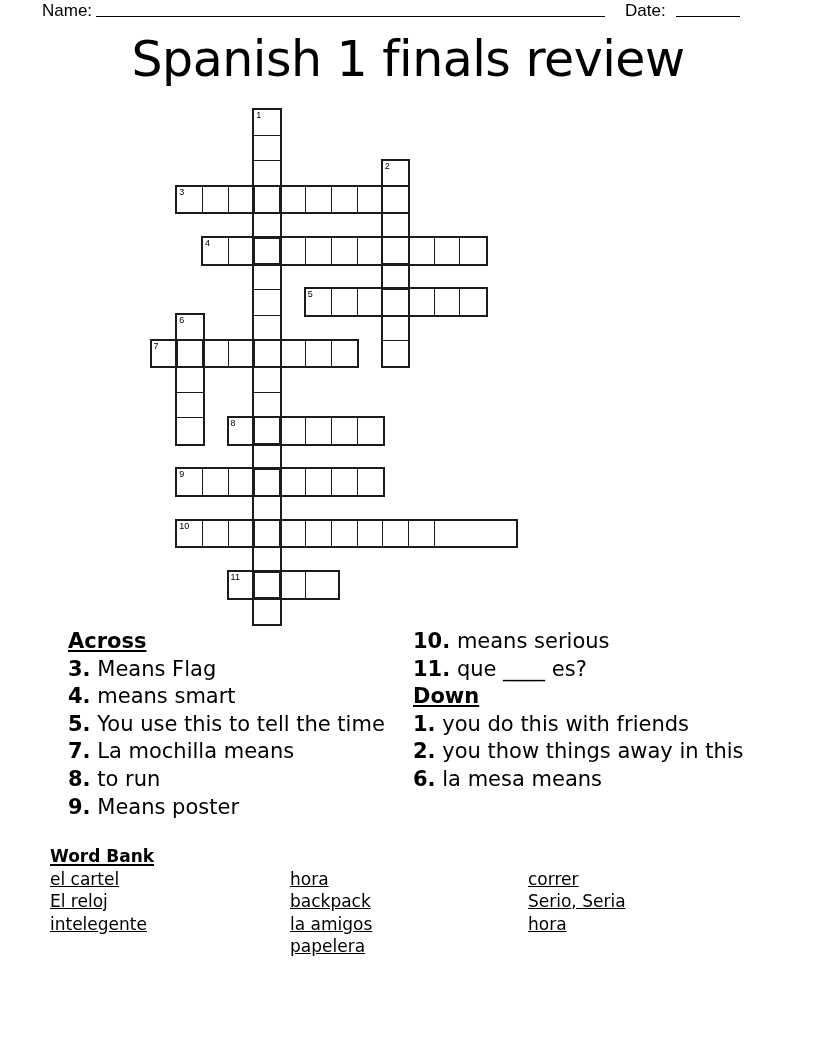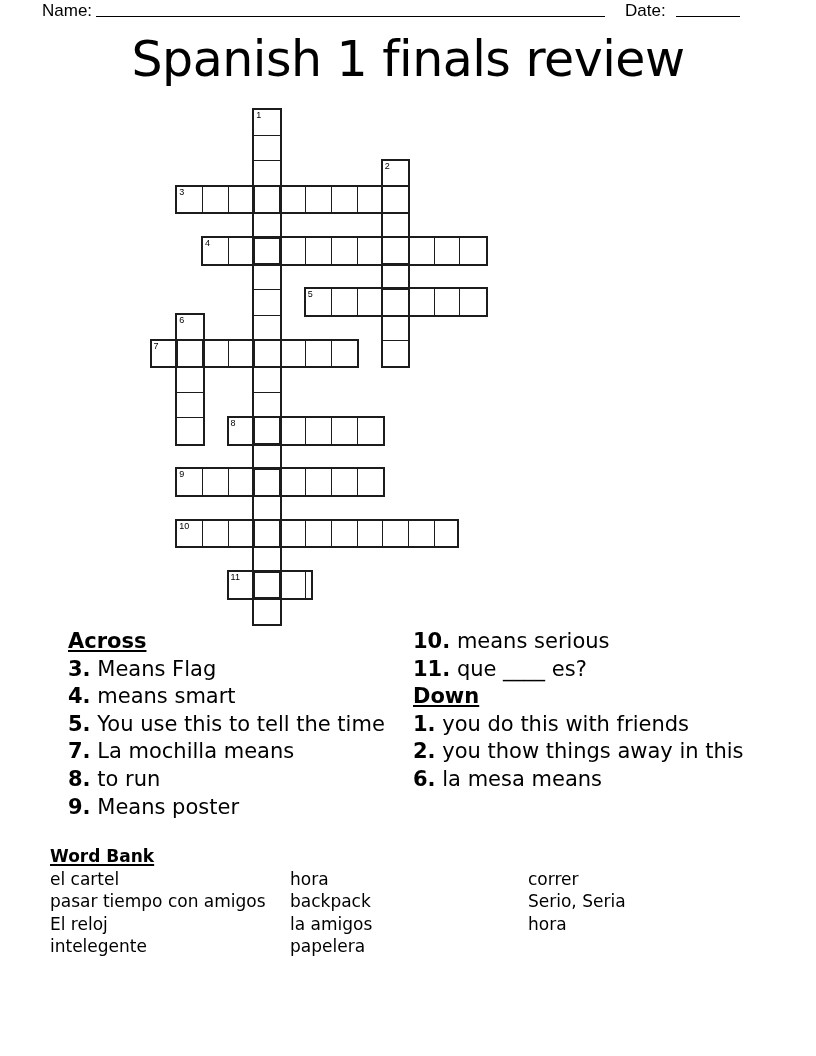--- a/index.html
+++ b/index.html
@@ -72,20 +72,21 @@
     font-family:"DejaVu Sans","Liberation Sans",sans-serif;
   }
   .wb-columns { display:flex; }
   .wb-col { flex:none; }
   .wb-col-0 { width:240px; }
   .wb-col-1 { width:238px; }
   .wb-item {
     font-size:17px; line-height:22.5px;
     font-family:"DejaVu Sans","Liberation Sans",sans-serif;
     white-space:nowrap;
+    text-decoration:underline;
   }
 </style>
 </head>
 <body>
 
 <span class="hdr-label" id="name-label">Name:</span>
 <span class="hdr-line" id="name-line"></span>
 <span class="hdr-label" id="date-label">Date:</span>
 <span class="hdr-line" id="date-line"></span>
 
@@ -185,34 +186,34 @@
     <div class="word" style="left: 175.2px; top: 467.3px; width: 209.6px; height: 29.7px; border-color: rgb(28, 28, 28);">
       <div class="sep" style="background: rgb(28, 28, 28); left: 25.2px; top: 0px; width: 1px; height: 100%;"></div>
       <div class="sep" style="background: rgb(28, 28, 28); left: 50.9px; top: 0px; width: 1px; height: 100%;"></div>
       <div class="sep" style="background: rgb(28, 28, 28); left: 76.6px; top: 0px; width: 1px; height: 100%;"></div>
       <div class="sep" style="background: rgb(28, 28, 28); left: 102.3px; top: 0px; width: 1px; height: 100%;"></div>
       <div class="sep" style="background: rgb(28, 28, 28); left: 128px; top: 0px; width: 1px; height: 100%;"></div>
       <div class="sep" style="background: rgb(28, 28, 28); left: 153.7px; top: 0px; width: 1px; height: 100%;"></div>
       <div class="sep" style="background: rgb(28, 28, 28); left: 179.4px; top: 0px; width: 1px; height: 100%;"></div>
       <span class="word-number">9</span>
     </div>
-    <div class="word" style="left: 175.2px; top: 518.7px; width: 284px; height: 29.7px; border-color: rgb(28, 28, 28); text-align: center;">
+    <div class="word" style="left: 175.2px; top: 518.7px; width: 343px; height: 29.7px; border-color: rgb(28, 28, 28); text-align: center;">
       <div class="sep" style="background: rgb(28, 28, 28); left: 25.2px; top: 0px; width: 1px; height: 100%;"></div>
       <div class="sep" style="background: rgb(28, 28, 28); left: 50.9px; top: 0px; width: 1px; height: 100%;"></div>
       <div class="sep" style="background: rgb(28, 28, 28); left: 76.6px; top: 0px; width: 1px; height: 100%;"></div>
       <div class="sep" style="background: rgb(28, 28, 28); left: 102.3px; top: 0px; width: 1px; height: 100%;"></div>
       <div class="sep" style="background: rgb(28, 28, 28); left: 128px; top: 0px; width: 1px; height: 100%;"></div>
       <div class="sep" style="background: rgb(28, 28, 28); left: 153.7px; top: 0px; width: 1px; height: 100%;"></div>
       <div class="sep" style="background: rgb(28, 28, 28); left: 179.4px; top: 0px; width: 1px; height: 100%;"></div>
       <div class="sep" style="background: rgb(28, 28, 28); left: 205.1px; top: 0px; width: 1px; height: 100%;"></div>
       <div class="sep" style="background: rgb(28, 28, 28); left: 230.8px; top: 0px; width: 1px; height: 100%;"></div>
       <div class="sep" style="background: rgb(28, 28, 28); left: 256.5px; top: 0px; width: 1px; height: 100%;"></div>
       <span class="word-number">10</span>
     </div>
-    <div class="word" style="left: 226.6px; top: 570.1px; width: 86px; height: 29.7px; border-color: rgb(28, 28, 28);">
+    <div class="word" style="left: 226.6px; top: 570.1px; width: 113px; height: 29.7px; border-color: rgb(28, 28, 28);">
       <div class="sep" style="background: rgb(28, 28, 28); left: 25.2px; top: 0px; width: 1px; height: 100%;"></div>
       <div class="sep" style="background: rgb(28, 28, 28); left: 50.9px; top: 0px; width: 1px; height: 100%;"></div>
       <div class="sep" style="background: rgb(28, 28, 28); left: 76.6px; top: 0px; width: 1px; height: 100%;"></div>
       <span class="word-number">11</span>
     </div>
   </div>
 
 <div class="clue-col" id="clues-left">
     <div class="clue-line clue-heading">Across</div>
     <div class="clue-line"><span class="clue-num">3.</span><span>&nbsp;Means Flag</span></div>
@@ -229,21 +230,20 @@
     <div class="clue-line"><span class="clue-num">1.</span><span>&nbsp;you do this with friends</span></div>
     <div class="clue-line"><span class="clue-num">2.</span><span>&nbsp;you thow things away in this</span></div>
     <div class="clue-line"><span class="clue-num">6.</span><span>&nbsp;la mesa means</span></div>
   </div>
 
 <div id="wordbank">
   <div class="wb-heading">Word Bank</div>
   <div class="wb-columns" id="wb-columns">
       <div class="wb-col wb-col-0">
         <div class="wb-item">el cartel</div>
-        <div class="wb-item">pasar tiempo con amigos</div>
         <div class="wb-item">El reloj</div>
         <div class="wb-item">intelegente</div>
       </div>
       <div class="wb-col wb-col-1">
         <div class="wb-item">hora</div>
         <div class="wb-item">backpack</div>
         <div class="wb-item">la amigos</div>
         <div class="wb-item">papelera</div>
       </div>
       <div class="wb-col wb-col-2">

